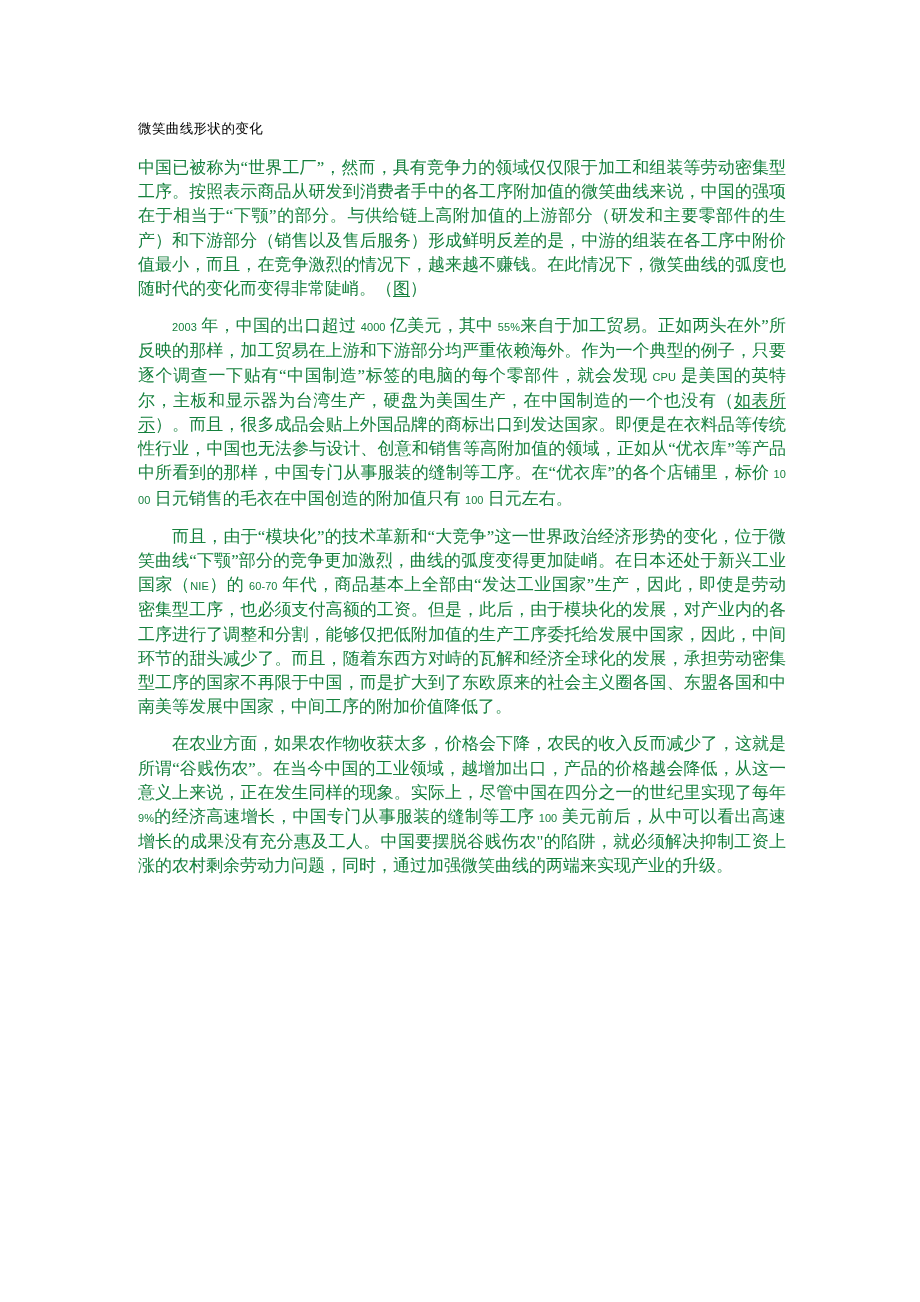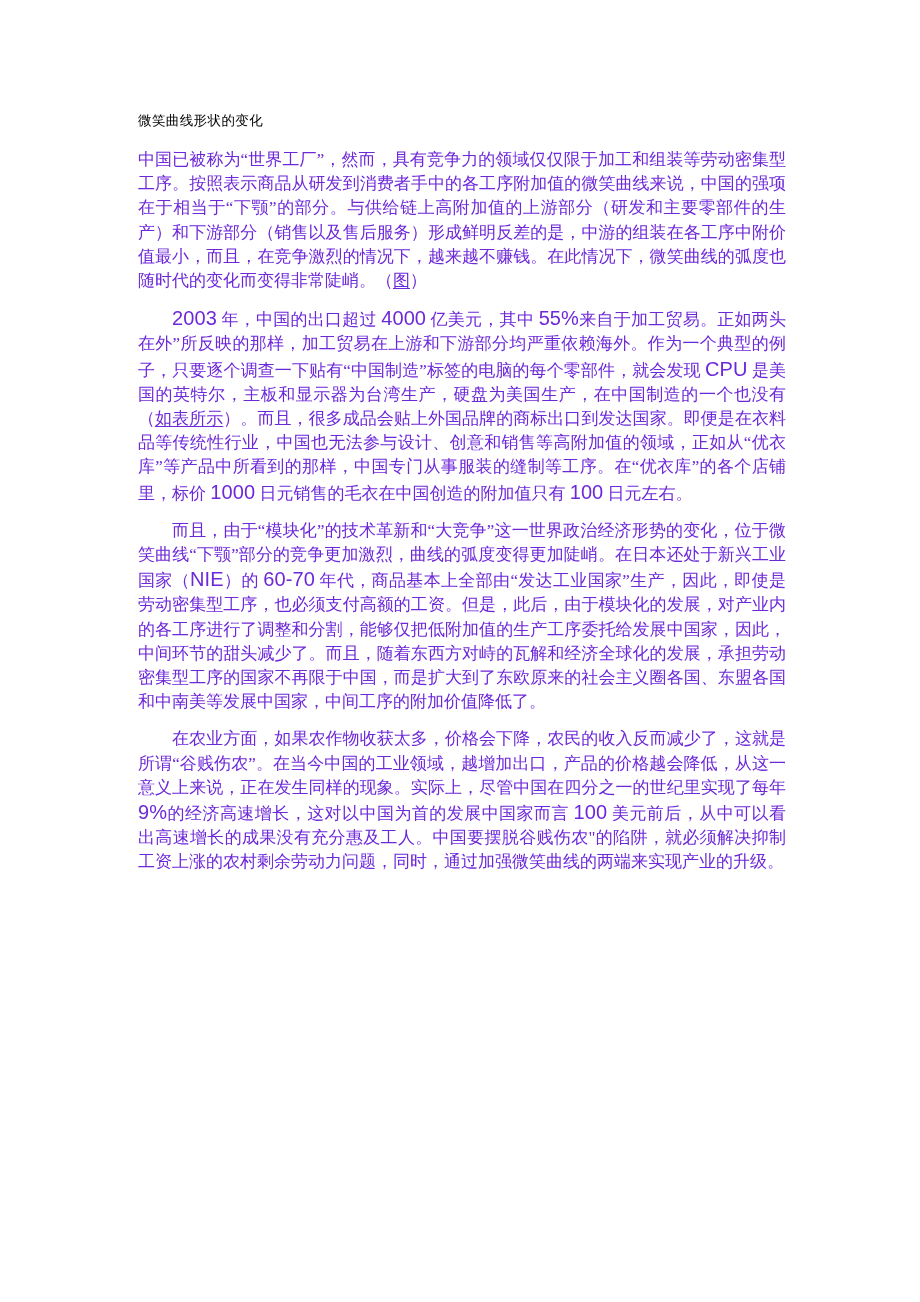--- a/index.html
+++ b/index.html
@@ -12,21 +12,21 @@
   body {
     font-family: "Liberation Serif", "DejaVu Serif", serif;
     color: #000000;
     -webkit-font-smoothing: antialiased;
   }
 
   .page {
     position: relative;
     width: 920px;
     height: 1231px;
-    margin: 0 auto;
+    margin: 8px auto;
     background: #ffffff;
     overflow: hidden;
     box-sizing: border-box;
   }
 
   .content {
     position: absolute;
     left: 138px;
     top: 110px;
     width: 648px;
@@ -46,35 +46,35 @@
 
   
   .para {
     font-size: 17px;
     line-height: 24.2px;
     margin: 0 0 13px 0;
     text-align: justify;
     text-justify: inter-ideograph;
     letter-spacing: 0;
     word-break: break-all;
-    color: #6d28d9;
+    color: #15803d;
   }
 
   .para.indent {
     text-indent: 2em;
   }
 
   .para.noindent {
     text-indent: 0;
   }
 
   
   .lat {
     font-family: "Liberation Sans", "DejaVu Sans", sans-serif;
-    font-size: 20px;
+    font-size: 11px;
     letter-spacing: 0.1px;
   }
 
   
   .uline {
     text-decoration: underline;
     text-underline-offset: 2px;
   }
 
   
@@ -87,17 +87,17 @@
 
 <div class="page">
   <div class="content">
 
     <div class="doc-title">微笑曲线形状的变化</div>
 
     <div id="paragraphs">
         <p class="para noindent"><span>中国已被称为“世界工厂”，然而，具有竞争力的领域仅仅限于加工和组装等劳动密集型工序。按照表示商品从研发到消费者手中的各工序附加值的微笑曲线来说，中国的强项在于相当于“下颚”的部分。与供给链上高附加值的上游部分（研发和主要零部件的生产）和下游部分（销售以及售后服务）形成鲜明反差的是，中游的组装在各工序中附价值最小，而且，在竞争激烈的情况下，越来越不赚钱。在此情况下，微笑曲线的弧度也随时代的变化而变得非常陡峭。（</span><span class="uline">图</span><span>）</span></p>
         <p class="para indent"><span class="lat">2003</span><span> 年，中国的出口超过 </span><span class="lat">4000</span><span> 亿美元，其中 </span><span class="lat">55%</span><span>来自于加工贸易。正如两头在外”所反映的那样，加工贸易在上游和下游部分均严重依赖海外。作为一个典型的例子，只要逐个调查一下贴有“中国制造”标签的电脑的每个零部件，就会发现 </span><span class="lat">CPU</span><span> 是美国的英特尔，主板和显示器为台湾生产，硬盘为美国生产，在中国制造的一个也没有（</span><span class="uline">如表所示</span><span>）。而且，很多成品会贴上外国品牌的商标出口到发达国家。即便是在衣料品等传统性行业，中国也无法参与设计、创意和销售等高附加值的领域，正如从“优衣库”等产品中所看到的那样，中国专门从事服装的缝制等工序。在“优衣库”的各个店铺里，标价 </span><span class="lat">1000</span><span> 日元销售的毛衣在中国创造的附加值只有 </span><span class="lat">100</span><span> 日元左右。</span></p>
         <p class="para indent"><span>而且，由于“模块化”的技术革新和“大竞争”这一世界政治经济形势的变化，位于微笑曲线“下颚”部分的竞争更加激烈，曲线的弧度变得更加陡峭。在日本还处于新兴工业国家（</span><span class="lat">NIE</span><span>）的 </span><span class="lat">60-70</span><span> 年代，商品基本上全部由“发达工业国家”生产，因此，即使是劳动密集型工序，也必须支付高额的工资。但是，此后，由于模块化的发展，对产业内的各工序进行了调整和分割，能够仅把低附加值的生产工序委托给发展中国家，因此，中间环节的甜头减少了。而且，随着东西方对峙的瓦解和经济全球化的发展，承担劳动密集型工序的国家不再限于中国，而是扩大到了东欧原来的社会主义圈各国、东盟各国和中南美等发展中国家，中间工序的附加价值降低了。</span></p>
-        <p class="para indent"><span>在农业方面，如果农作物收获太多，价格会下降，农民的收入反而减少了，这就是所谓“谷贱伤农”。在当今中国的工业领域，越增加出口，产品的价格越会降低，从这一意义上来说，正在发生同样的现象。实际上，尽管中国在四分之一的世纪里实现了每年 </span><span class="lat">9%</span><span>的经济高速增长，这对以中国为首的发展中国家而言 </span><span class="lat">100</span><span> 美元前后，从中可以看出高速增长的成果没有充分惠及工人。中国要摆脱谷贱伤农"的陷阱，就必须解决抑制工资上涨的农村剩余劳动力问题，同时，通过加强微笑曲线的两端来实现产业的升级。</span></p>
+        <p class="para indent"><span>在农业方面，如果农作物收获太多，价格会下降，农民的收入反而减少了，这就是所谓“谷贱伤农”。在当今中国的工业领域，越增加出口，产品的价格越会降低，从这一意义上来说，正在发生同样的现象。实际上，尽管中国在四分之一的世纪里实现了每年 </span><span class="lat">9%</span><span>的经济高速增长，中国专门从事服装的缝制等工序 </span><span class="lat">100</span><span> 美元前后，从中可以看出高速增长的成果没有充分惠及工人。中国要摆脱谷贱伤农"的陷阱，就必须解决抑制工资上涨的农村剩余劳动力问题，同时，通过加强微笑曲线的两端来实现产业的升级。</span></p>
       </div>
 
   </div>
 </div>
 
 </body></html>

